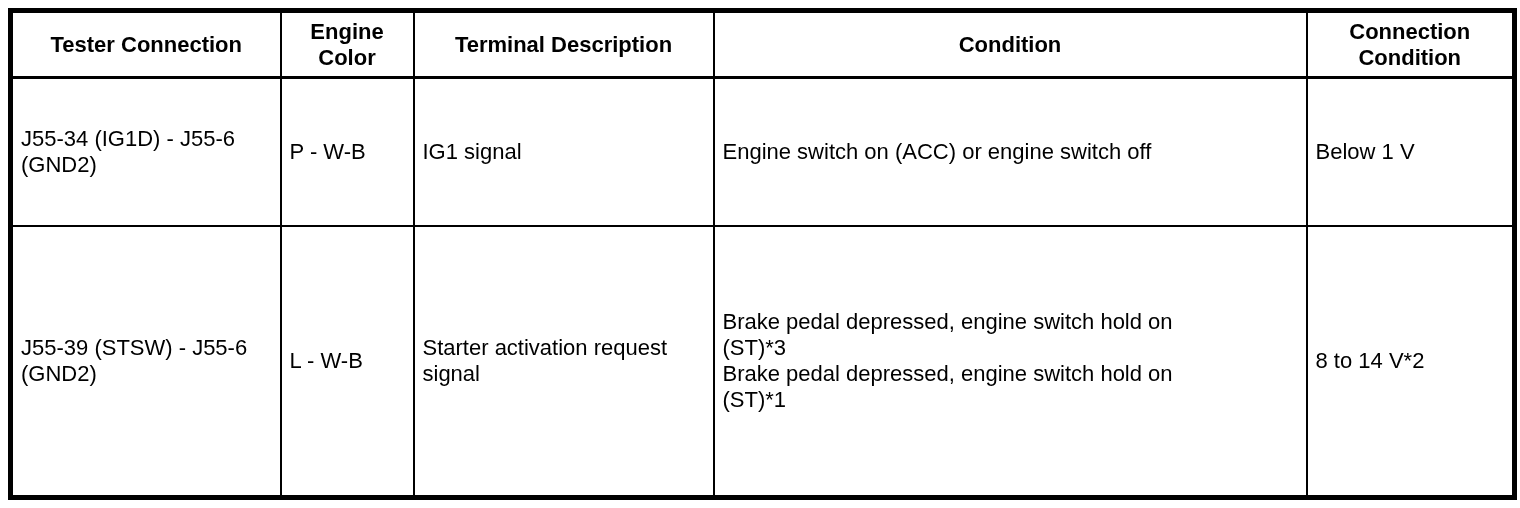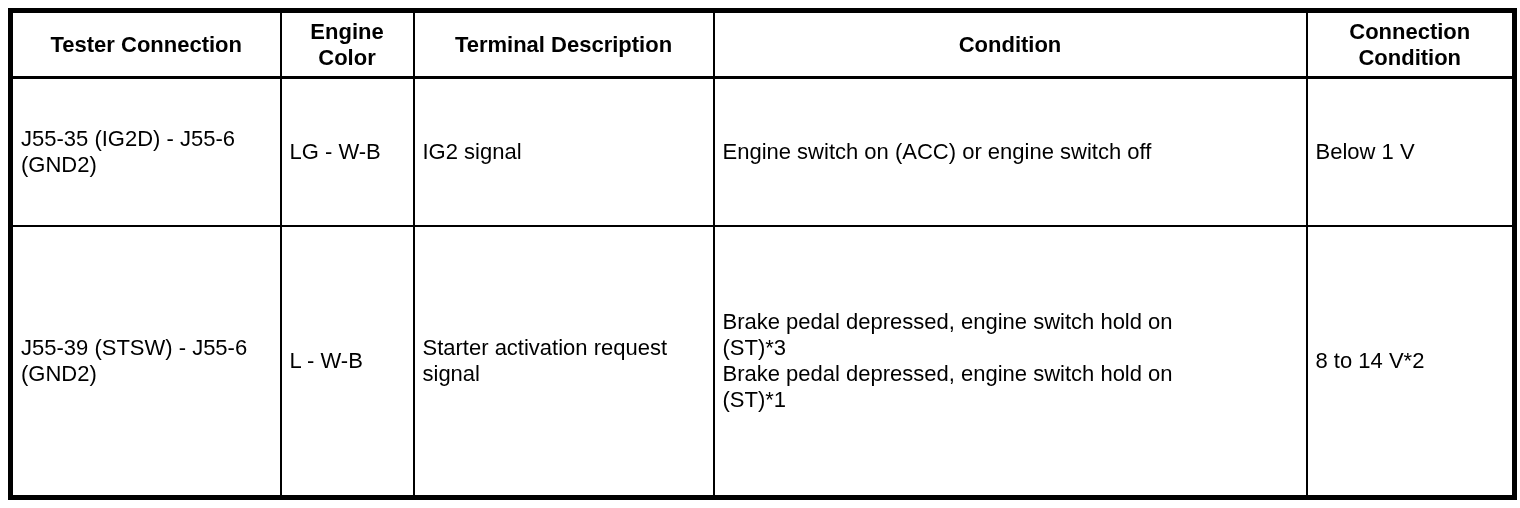--- a/index.html
+++ b/index.html
@@ -66,23 +66,23 @@
       <tr class="hdr">
         <th>Tester Connection</th>
         <th>Engine Color</th>
         <th>Terminal Description</th>
         <th>Condition</th>
         <th>Connection Condition</th>
       </tr>
     </thead>
     <tbody>
       <tr class="r-std">
-        <td>J55-35 (IG2D) - J55-6 (GND2)</td>
-        <td>LG - W-B</td>
-        <td>IG2 signal</td>
+        <td>J55-34 (IG1D) - J55-6 (GND2)</td>
+        <td>P - W-B</td>
+        <td>IG1 signal</td>
         <td>
           <div class="cond-line">Engine switch on (ACC) or engine switch off</div>
           <div class="cond-line"></div>
         </td>
         <td>Below 1 V</td>
       </tr>
       <tr class="r-tall">
         <td>J55-39 (STSW) - J55-6 (GND2)</td>
         <td>L - W-B</td>
         <td>Starter activation request signal</td>

